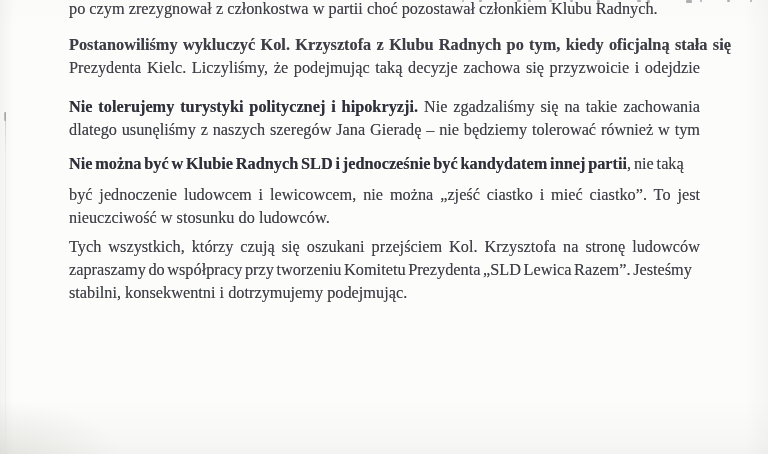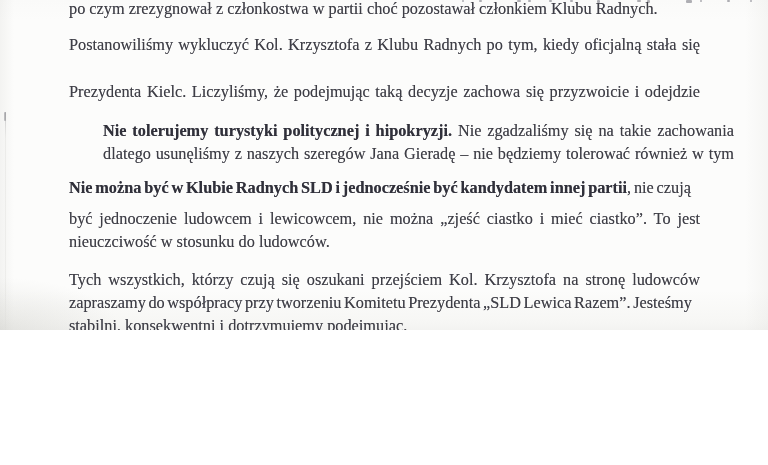--- a/index.html
+++ b/index.html
@@ -7,21 +7,21 @@
     padding: 0;
     width: 768px;
     height: 465px;
     overflow: hidden;
     font-family: "Liberation Serif", "DejaVu Serif", serif;
   }
 
   .page {
     position: relative;
     width: 768px;
-    height: 330px;
+    height: 454px;
     overflow: hidden;
     background:
       radial-gradient(160px 70px at 0% 100%, rgba(190,190,184,0.30), rgba(190,190,184,0) 75%),
       linear-gradient(90deg, rgba(206,206,202,0.20), rgba(255,255,255,0) 14px),
       linear-gradient(90deg, rgba(255,255,255,0) 97%, rgba(214,214,210,0.18) 100%),
       linear-gradient(180deg, #fafaf9 0%, #fcfcfb 6%, #fcfcfb 88%, #f7f7f5 97%, #f3f3f1 100%);
   }
 
   
   .crease {
@@ -62,23 +62,23 @@
     top: -3px;
     width: 631px;
     color: #3e3e46;
     font-size: 16.3px;
     line-height: 23px;
     text-shadow: 0 0 0.6px rgba(62,62,72,0.55);
   }
 
   .para { margin: 0; }
   .para:nth-child(2) { margin-top: 13px; }
-  .para:nth-child(3) { margin-top: 16px; margin-left: 34px; }
+  .para:nth-child(3) { margin-top: 16px; }
   .para:nth-child(4) { margin-top: 11px; }
-  .para:nth-child(5) { margin-top: 15px; }
+  .para:nth-child(5) { margin-top: 6px; }
 
   .line {
     display: block;
     white-space: nowrap;
     text-align: left;
   }
 
   .seg-bold {
     font-weight: 700;
     color: #30303a;
@@ -103,29 +103,29 @@
       <div class="frag" style="left: 700px; width: 2px; height: 2px;"></div>
       <div class="frag" style="left: 727px; width: 3px; height: 2px;"></div>
       <div class="frag" style="left: 750px; width: 2px; height: 2px;"></div>
     </div>
   <div class="crease"></div>
   <div class="content" id="content">
       <div class="para">
         <div class="line"><span><span class="seg">po czym zrezygnował z członkostwa w partii choć pozostawał członkiem Klubu Radnych.</span></span></div>
       </div>
       <div class="para">
-        <div class="line justify" style="word-spacing: 1.26302px;"><span><span class="seg">Postanowiliśmy wykluczyć Kol. Krzysztofa z Klubu Radnych po tym, kiedy oficjalną stała się</span></span></div>
-        <div class="line justify" style="word-spacing: 1.52841px; margin-top: 24px;"><span><span class="seg">Prezydenta Kielc. Liczyliśmy, że podejmując taką decyzje zachowa się przyzwoicie i odejdzie</span></span></div>
+        <div class="line justify" style="word-spacing: 1.26302px; font-weight: bold;"><span><span class="seg">Postanowiliśmy wykluczyć Kol. Krzysztofa z Klubu Radnych po tym, kiedy oficjalną stała się</span></span></div>
+        <div class="line justify" style="word-spacing: 1.52841px;"><span><span class="seg">Prezydenta Kielc. Liczyliśmy, że podejmując taką decyzje zachowa się przyzwoicie i odejdzie</span></span></div>
       </div>
       <div class="para">
         <div class="line justify" style="word-spacing: 1.79261px;"><span><span class="seg-bold">Nie tolerujemy turystyki politycznej i hipokryzji.</span><span class="seg"> Nie zgadzaliśmy się na takie zachowania</span></span></div>
         <div class="line justify" style="word-spacing: 0.719952px; text-align: right;"><span><span class="seg">dlatego usunęliśmy z naszych szeregów Jana Gieradę – nie będziemy tolerować również w tym</span></span></div>
       </div>
       <div class="para">
-        <div class="line justify" style="word-spacing: -1.28571px;"><span><span class="seg-bold">Nie można być w Klubie Radnych SLD i jednocześnie być kandydatem innej partii</span><span class="seg">, nie czują</span></span></div>
+        <div class="line justify" style="word-spacing: -1.28571px;"><span><span class="seg-bold">Nie można być w Klubie Radnych SLD i jednocześnie być kandydatem innej partii</span><span class="seg">, nie taką</span></span></div>
         <div class="line justify" style="word-spacing: 2.77885px; margin-top: 8px;"><span><span class="seg">być jednoczenie ludowcem i lewicowcem, nie można „zjeść ciastko i mieć ciastko”. To jest</span></span></div>
         <div class="line"><span><span class="seg">nieuczciwość w stosunku do ludowców.</span></span></div>
       </div>
       <div class="para">
         <div class="line justify" style="word-spacing: 2.92472px;"><span><span class="seg">Tych wszystkich, którzy czują się oszukani przejściem Kol. Krzysztofa na stronę ludowców</span></span></div>
         <div class="line justify" style="word-spacing: -1.49858px;"><span><span class="seg">zapraszamy do współpracy przy tworzeniu Komitetu Prezydenta „SLD Lewica Razem”.  Jesteśmy</span></span></div>
         <div class="line"><span><span class="seg">stabilni, konsekwentni i dotrzymujemy podejmując.</span></span></div>
       </div>
     </div>
 </div>

